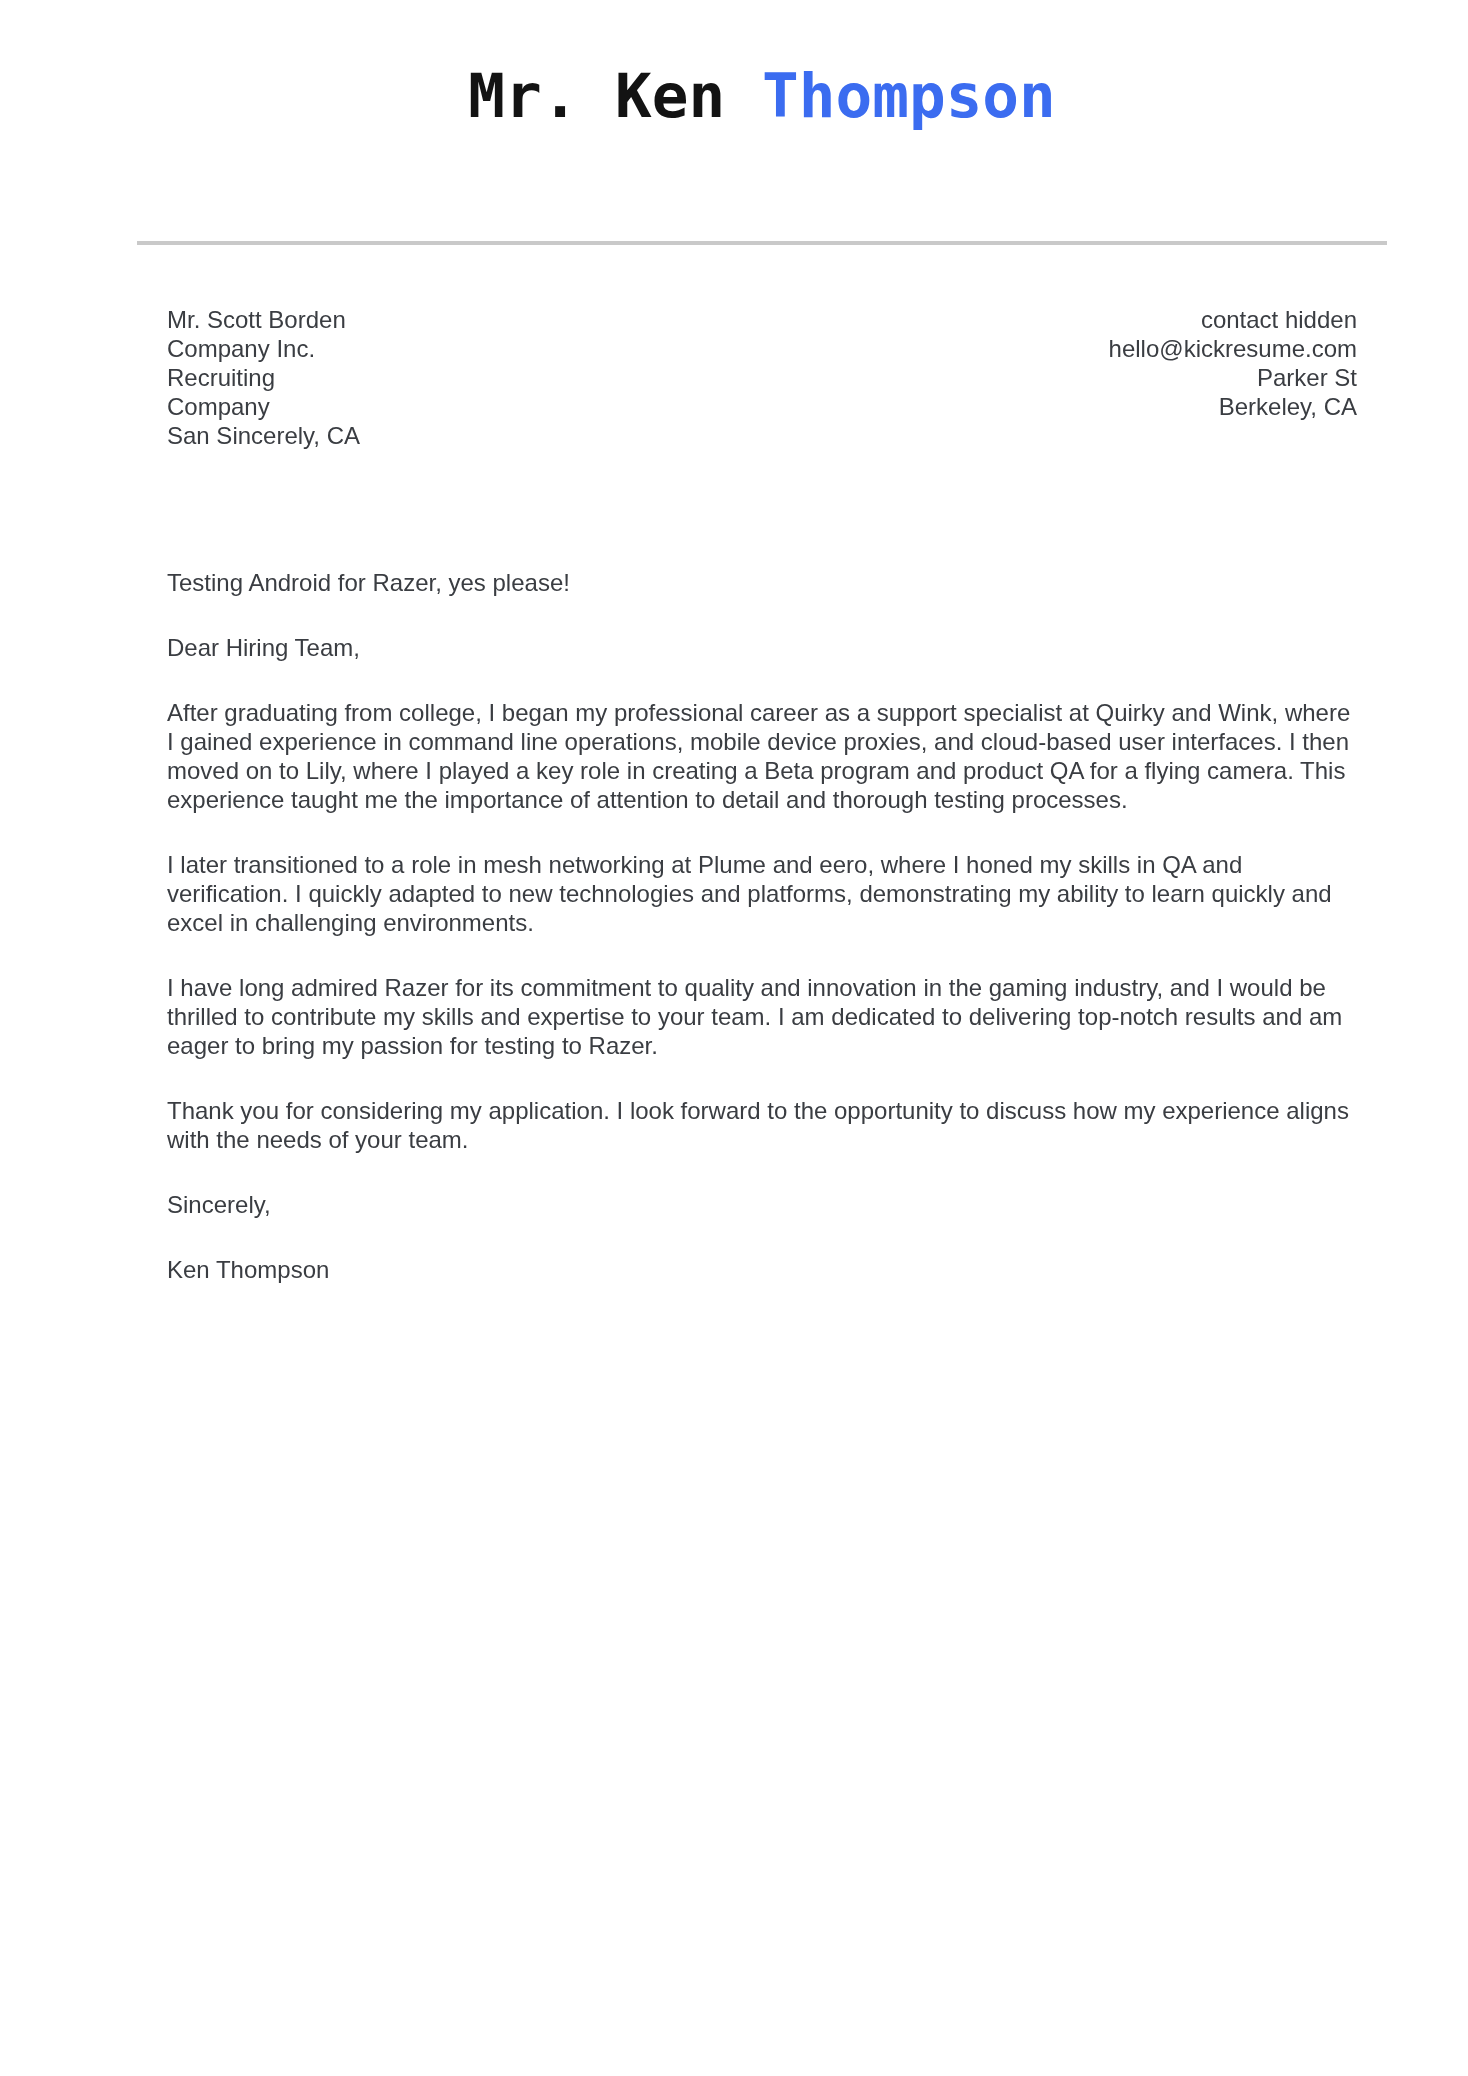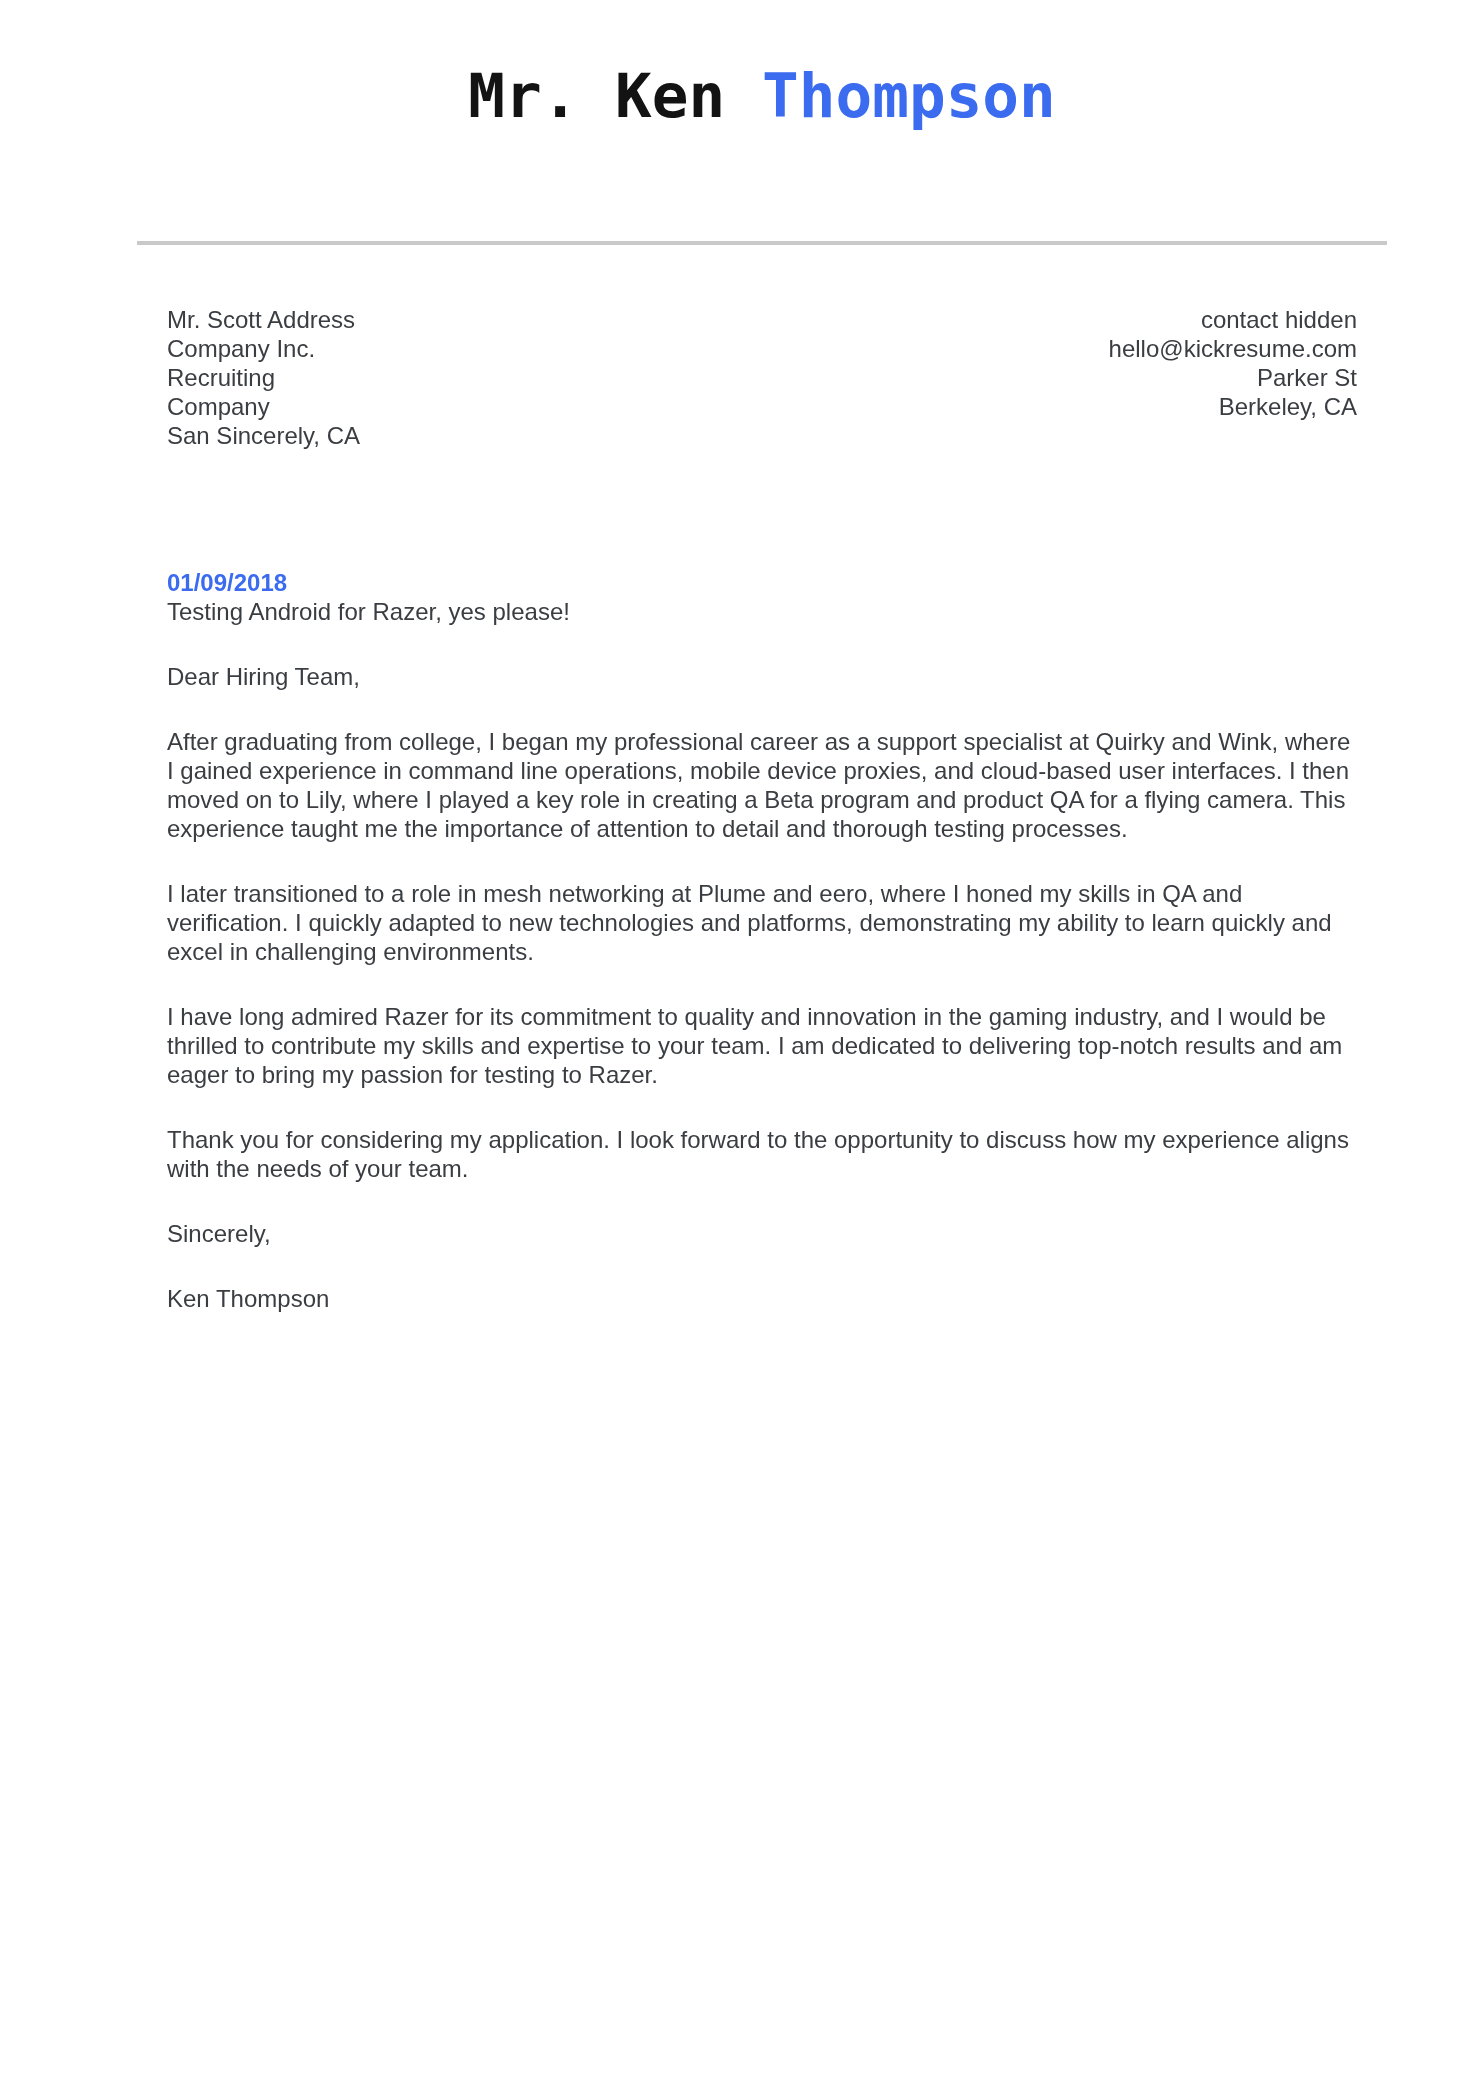--- a/index.html
+++ b/index.html
@@ -72,36 +72,35 @@
   <div class="content">
 
     <h1 class="letter-title">
       <span>Mr. Ken </span><span class="hl">Thompson</span>
     </h1>
 
     <div class="rule"></div>
 
     <div class="addresses inset">
       <div class="addr-left">
-        <div>Mr. Scott Address</div>
+        <div>Mr. Scott Borden</div>
         <div>Company Inc.</div>
         <div>Recruiting</div>
         <div>Company</div>
         <div>San Sincerely, CA</div>
       </div>
       <div class="addr-right">
         <div>contact hidden</div>
         <div>hello@kickresume.com</div>
         <div>Parker St</div>
         <div>Berkeley, CA</div>
       </div>
     </div>
 
     <div class="date-block inset">
-      <div class="date">01/09/2018</div>
       <div>Testing Android for Razer, yes please!</div>
     </div>
 
     <div class="body-text inset">
       <p class="gap">Dear Hiring Team,</p>
       <p class="gap">After graduating from college, I began my professional career as a support specialist at Quirky and Wink, where I gained experience in command line operations, mobile device proxies, and cloud-based user interfaces. I then moved on to Lily, where I played a key role in creating a Beta program and product QA for a flying camera. This experience taught me the importance of attention to detail and thorough testing processes.</p>
       <p class="gap">I later transitioned to a role in mesh networking at Plume and eero, where I honed my skills in QA and verification. I quickly adapted to new technologies and platforms, demonstrating my ability to learn quickly and excel in challenging environments.</p>
       <p class="gap">I have long admired Razer for its commitment to quality and innovation in the gaming industry, and I would be thrilled to contribute my skills and expertise to your team. I am dedicated to delivering top-notch results and am eager to bring my passion for testing to Razer.</p>
       <p class="gap">Thank you for considering my application. I look forward to the opportunity to discuss how my experience aligns with the needs of your team.</p>
       <p class="gap">Sincerely,</p>

